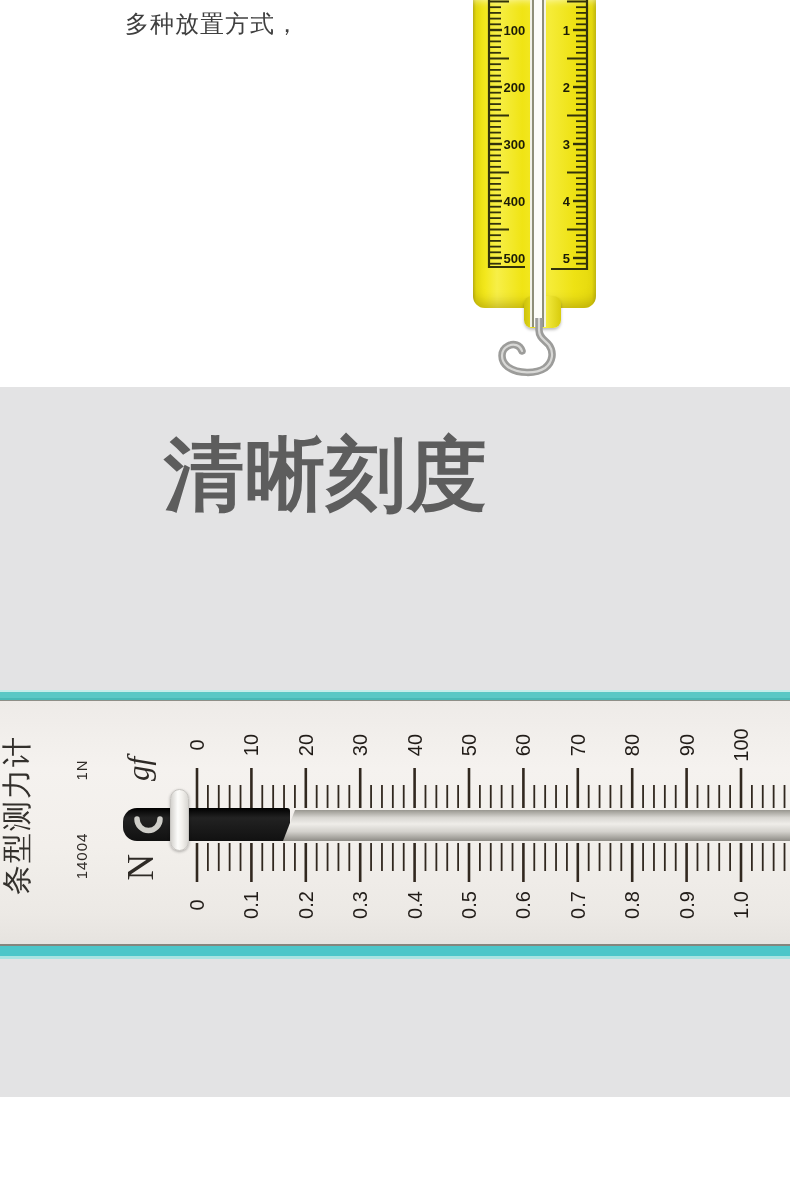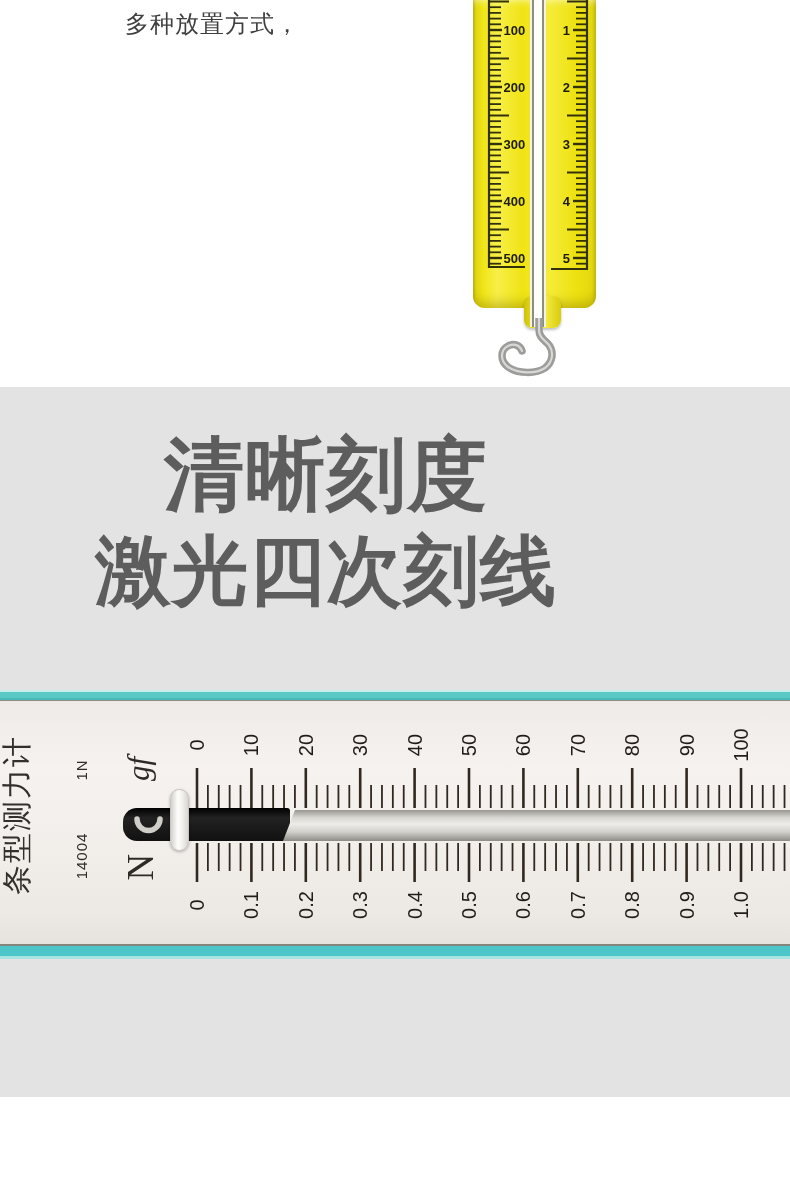--- a/index.html
+++ b/index.html
@@ -185,21 +185,20 @@
     <div id="yellow-tab" class="abs"></div>
     <div id="yellow-rod" class="abs"></div>
     <svg id="hook-svg" class="abs" width="84" height="66" viewBox="0 0 84 66">
       <path d="M53,0 L53,12 C53,20 59,22 63,27 C68,34 67,44 59,50 C50,56 32,56 22,49 C14,43 14,32 22,28 C28,25 34,27 36,33" fill="none" stroke="#9c9c9a" stroke-width="7.5" stroke-linecap="round"></path>
       <path d="M53,0 L53,12 C53,20 59,22 63,27 C68,34 67,44 59,50 C50,56 32,56 22,49 C14,43 14,32 22,28 C28,25 34,27 36,33" fill="none" stroke="#d8d8d6" stroke-width="2.2" stroke-linecap="round"></path>
     </svg>
   </div>
 
   <div id="grey-section" class="abs"></div>
   <div id="headline-1" class="abs headline">清晰刻度</div>
-  <div id="headline-2" class="abs headline">激光四次刻线</div>
 
   <div id="photo" class="abs">
     <div id="teal-top" class="abs"></div>
     <div id="plate" class="abs"></div>
     <div id="teal-bottom" class="abs"></div>
 
     <svg id="fm-ticks" class="abs" width="790" height="270" viewBox="0 0 790 270">
         <line x1="197" y1="78" x2="197" y2="118" stroke="#31281f" stroke-width="2.6"></line>
         <line x1="197" y1="153" x2="197" y2="192" stroke="#31281f" stroke-width="2.6"></line>
         <line x1="207.88" y1="95" x2="207.88" y2="118" stroke="#31281f" stroke-width="1.8"></line>

